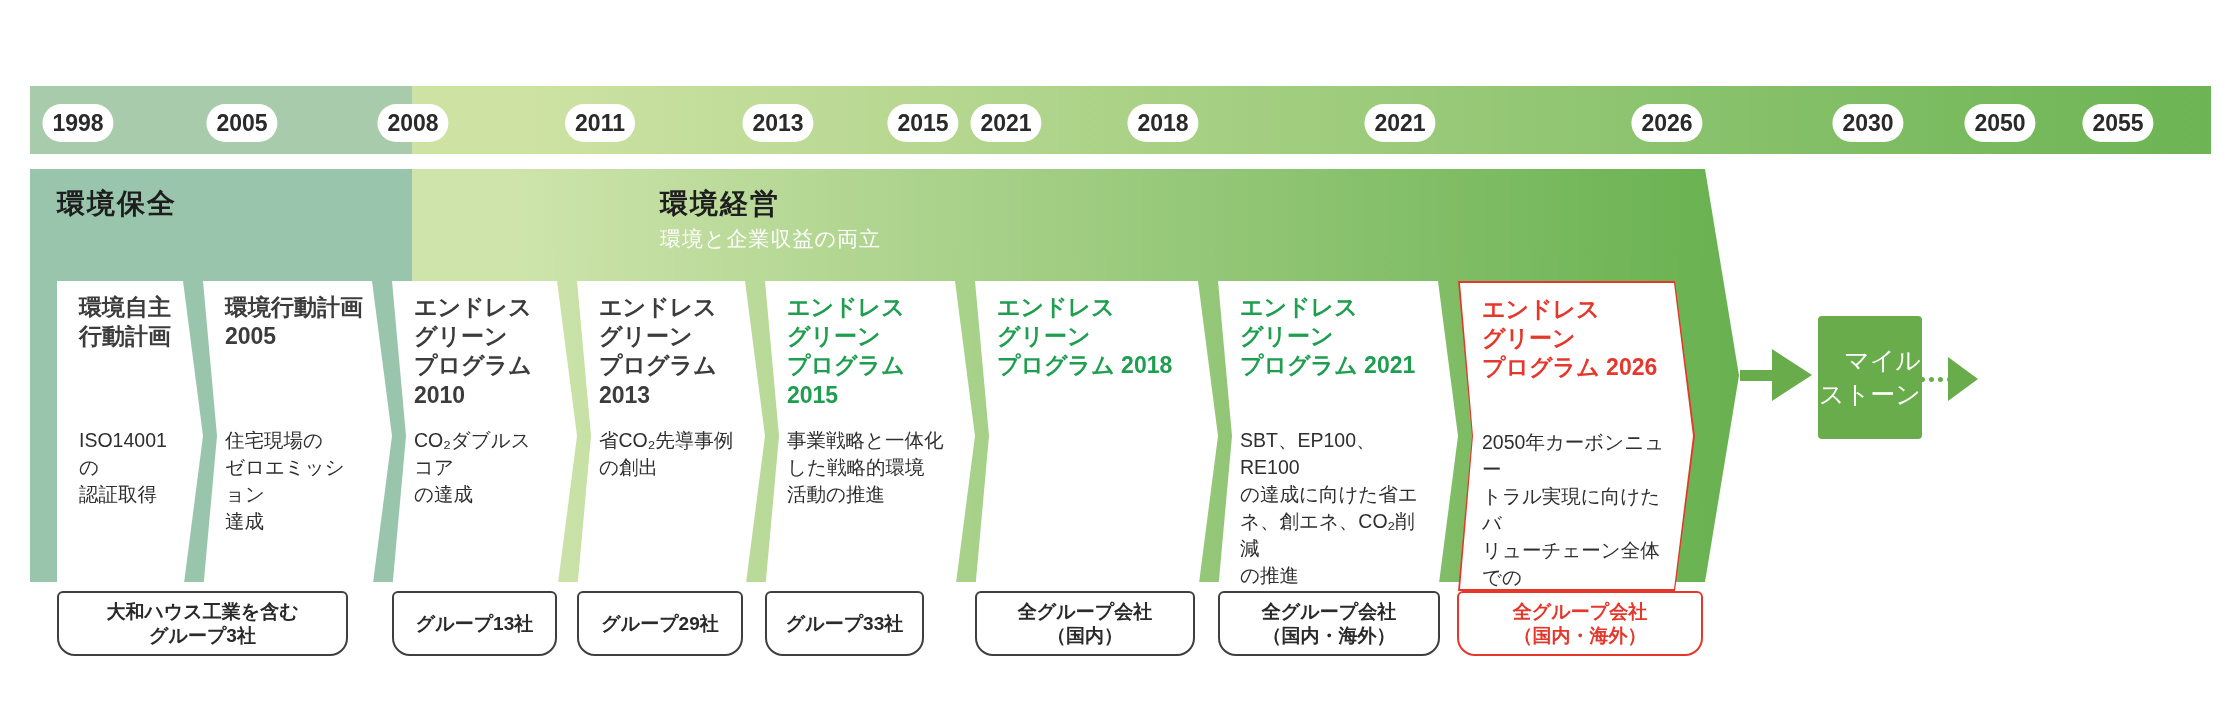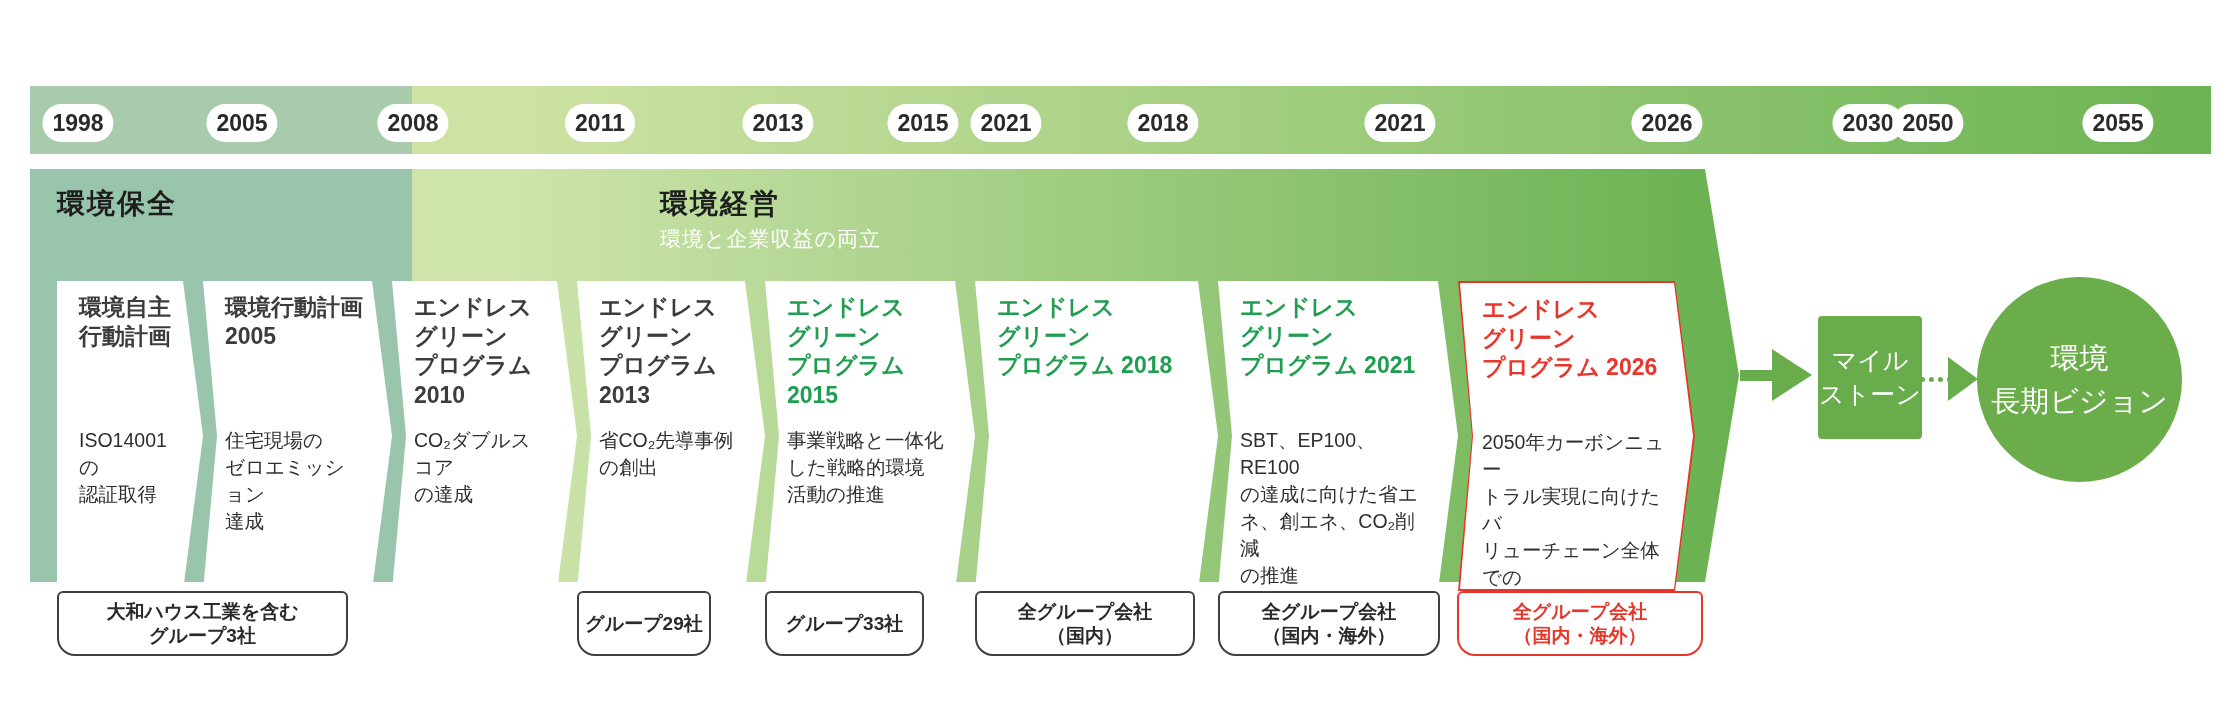--- a/index.html
+++ b/index.html
@@ -50,21 +50,21 @@
     position:absolute;inset:2px;background:#fff;
     clip-path:polygon(0 0,calc(100% - 19px) 0,100% 50%,calc(100% - 19px) 100%,0 100%,13px 50%);
   }
 
   
   .arrow-stem{position:absolute;left:1740px;top:351px;width:32px;height:11px;background:#69ac4b;}
   .arrow-head{position:absolute;left:1772px;top:330px;width:0;height:0;
     border-left:40px solid #69ac4b;border-top:26px solid transparent;border-bottom:26px solid transparent;}
   .milestone{
     position:absolute;left:1818px;top:297px;width:104px;height:123px;background:#69ac4b;border-radius:4px;
-    display:flex;align-items:center;justify-content:center;text-align:center;
+    display:flex;align-items:center;justify-content:center;text-align:right;
     color:#fff;font-size:25px;line-height:1.35;
   }
   .dotted{position:absolute;left:1920px;top:358px;width:32px;border-top:5px dotted #69ac4b;}
   .dotted-head{position:absolute;left:1948px;top:338px;width:0;height:0;
     border-left:30px solid #69ac4b;border-top:22px solid transparent;border-bottom:22px solid transparent;}
   .vision{
     position:absolute;left:1977px;top:258px;width:205px;height:205px;border-radius:50%;background:#6aad4a;
     display:flex;align-items:center;justify-content:center;text-align:center;
     color:#fff;font-size:29px;line-height:1.45;
   }
@@ -88,21 +88,21 @@
   <div class="pill" style="left:242px">2005</div>
   <div class="pill" style="left:413px">2008</div>
   <div class="pill" style="left:600px">2011</div>
   <div class="pill" style="left:778px">2013</div>
   <div class="pill" style="left:923px">2015</div>
   <div class="pill" style="left:1006px">2021</div>
   <div class="pill" style="left:1163px">2018</div>
   <div class="pill" style="left:1400px">2021</div>
   <div class="pill" style="left:1667px">2026</div>
   <div class="pill" style="left:1868px">2030</div>
-  <div class="pill" style="left:1928px">2050</div>
+  <div class="pill" style="left:2000px">2050</div>
   <div class="pill" style="left:2118px">2055</div>
 
   <div class="panel">
     <div class="sec-title" style="left:27px">環境保全</div>
     <div class="sec-title" style="left:630px">環境経営</div>
     <div class="sec-sub" style="left:630px">環境と企業収益の両立</div>
   </div>
 
   <div class="pbox first" style="left:57px;width:146px">
     <div class="ttl preline">環境自主
@@ -167,26 +167,25 @@
 脱炭素の推進</div>
     </div>
   </div>
 
   <div class="arrow-stem"></div>
   <div class="arrow-head"></div>
   <div class="milestone preline">マイル
 ストーン</div>
   <div class="dotted"></div>
   <div class="dotted-head"></div>
-  <div class="vision preline">環境
-長期ビジョン</div>
 
   <div class="glabel preline" style="left:57px;width:291px">大和ハウス工業を含む
 グループ3社</div>
-  <div class="glabel preline" style="left:577px;width:134px">グループ29社</div>
+  <div class="glabel preline" style="left:392px;width:165px">グループ13社</div>
+  <div class="glabel preline" style="left:577px;width:166px">グループ29社</div>
   <div class="glabel preline" style="left:765px;width:159px">グループ33社</div>
   <div class="glabel preline" style="left:975px;width:220px">全グループ会社
 （国内）</div>
   <div class="glabel preline" style="left:1218px;width:222px">全グループ会社
 （国内・海外）</div>
   <div class="glabel preline red" style="left:1457px;width:246px">全グループ会社
 （国内・海外）</div>
 
 </div>
 

